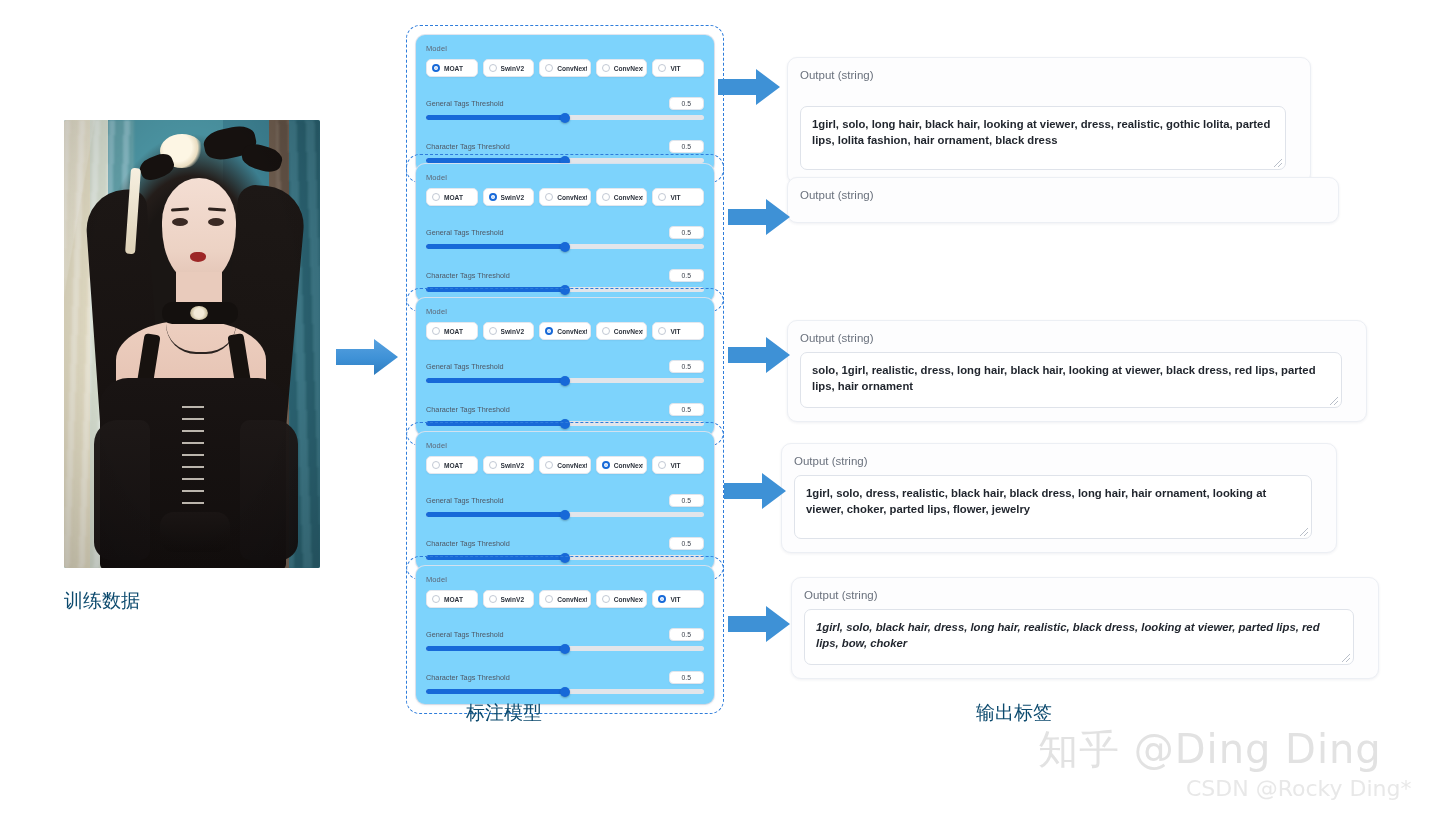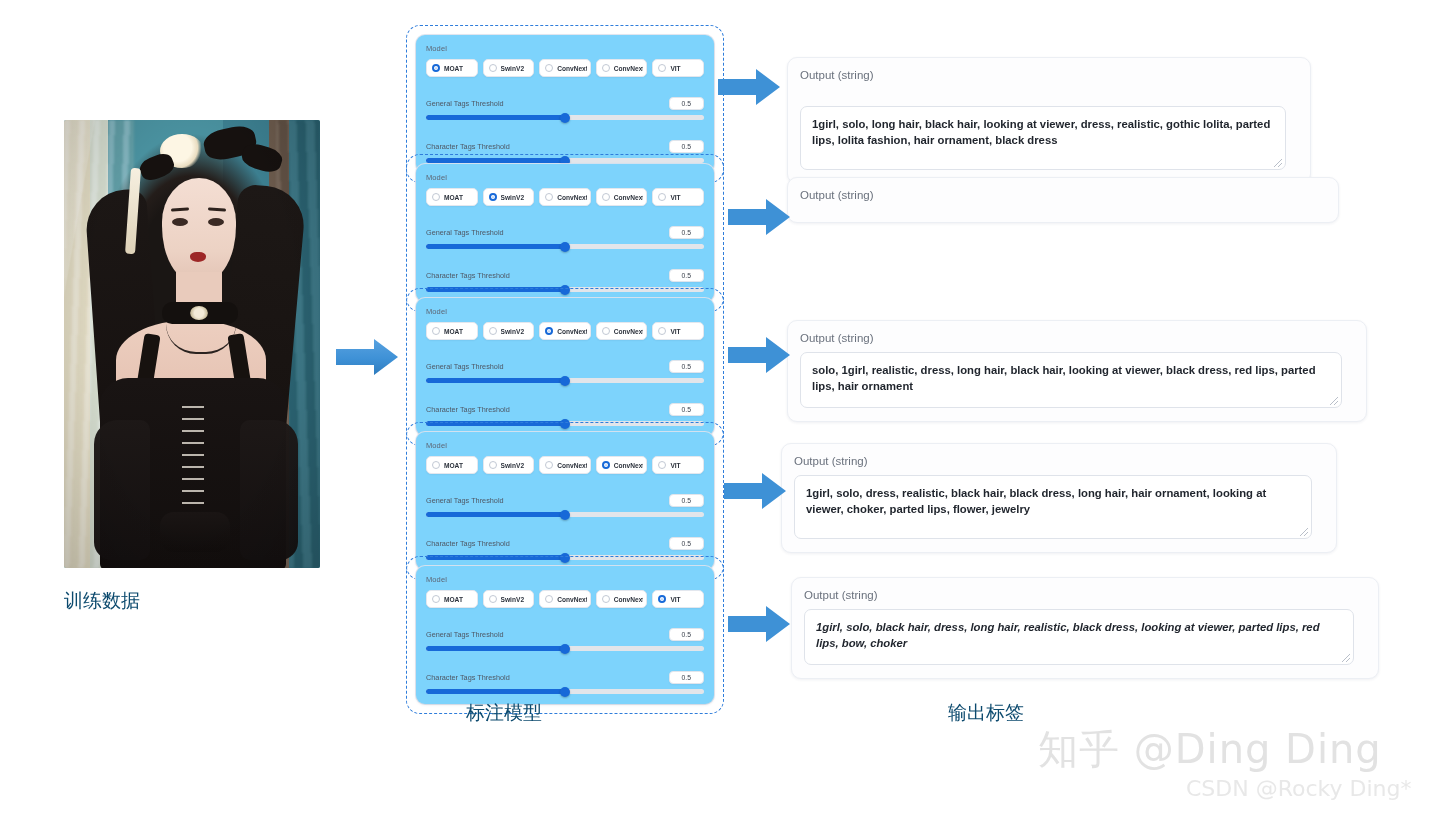--- a/index.html
+++ b/index.html
@@ -258,21 +258,21 @@
     background:
       linear-gradient(135deg, rgba(0,0,0,0) 46%, #b9bfc9 46% 56%, rgba(0,0,0,0) 56%),
       linear-gradient(135deg, rgba(0,0,0,0) 70%, #b9bfc9 70% 80%, rgba(0,0,0,0) 80%);
   }
 
   
   .arrow { position: absolute; }
 
   
   #model-caption { position: absolute; left: 466px; top: 700px; width: 200px; }
-  #output-caption { position: absolute; left: 948px; top: 700px; width: 200px; }
+  #output-caption { position: absolute; left: 976px; top: 700px; width: 200px; }
 
   
   #wm-zhihu {
     position: absolute;
     left: 1038px; top: 722px;
     font-family: "DejaVu Sans", "Liberation Sans", sans-serif;
     font-size: 40px;
     color: #e2e2e2;
     white-space: nowrap;
     letter-spacing: 1px;

